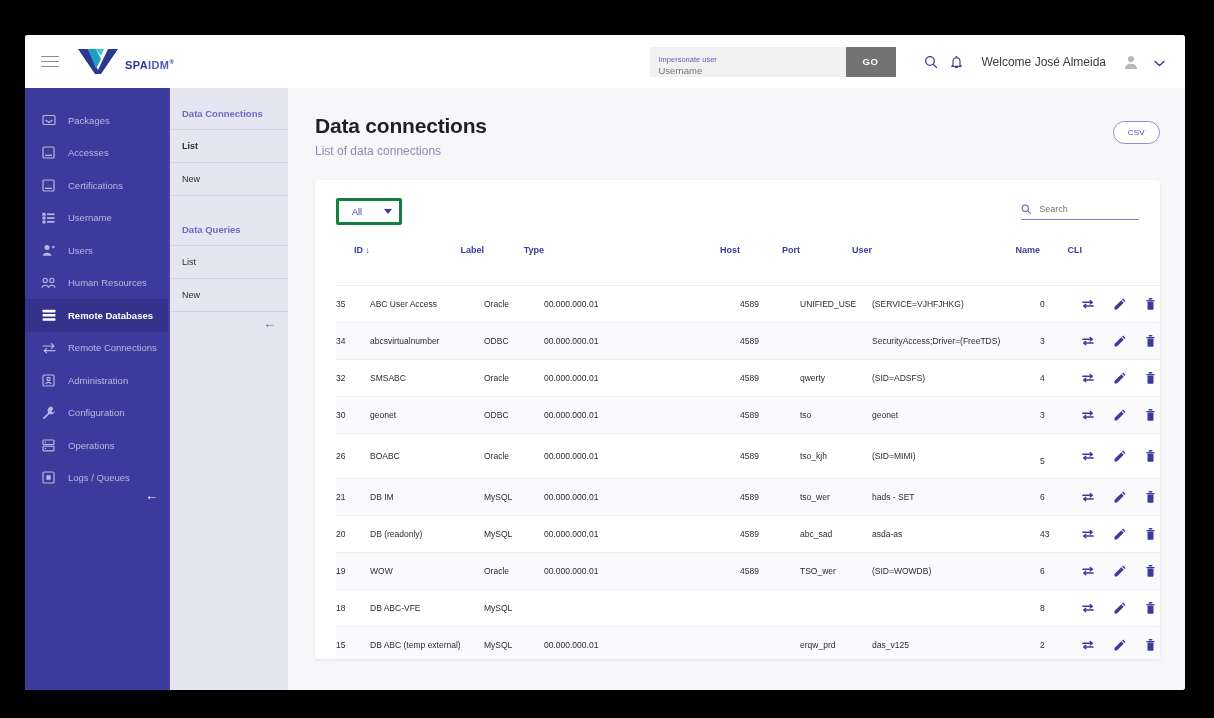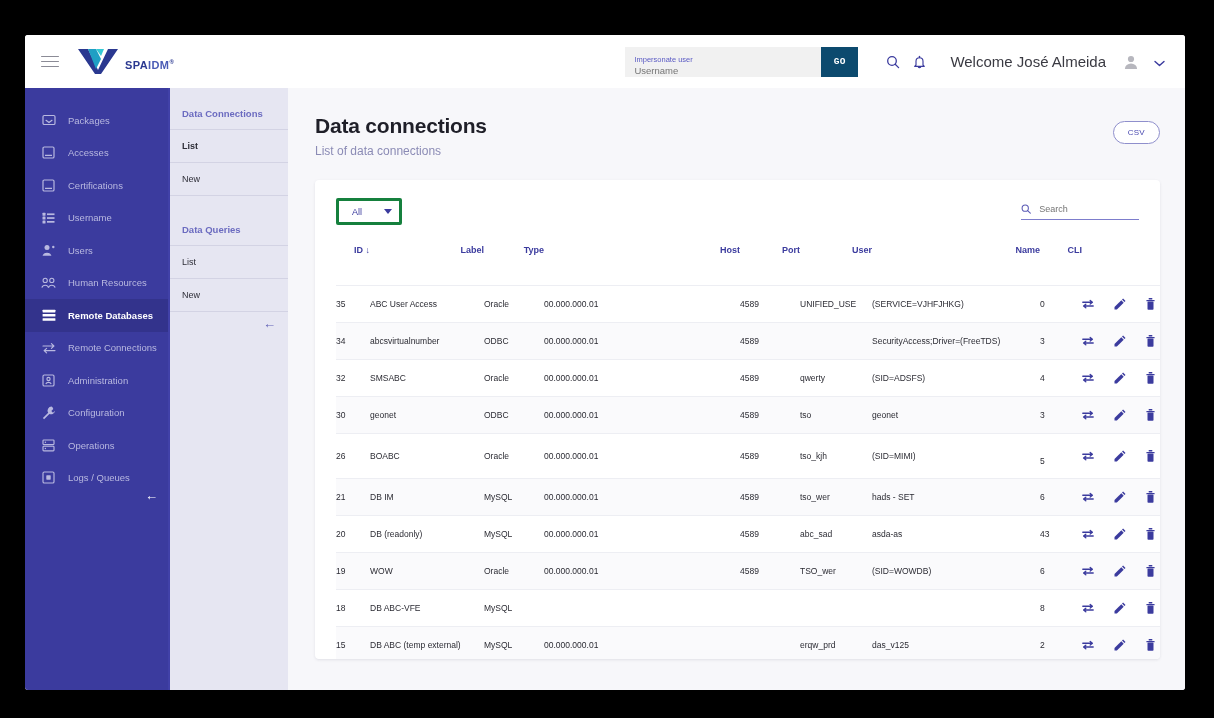--- a/index.html
+++ b/index.html
@@ -54,29 +54,29 @@
     padding: 3px 9px 0 9px; display: flex; flex-direction: column;
     justify-content: flex-end;
   }
   .impersonate-label { font-size: 7.5px; color: #5b5bc4; line-height: 11px; }
   .impersonate-input {
     border: none; background: transparent; outline: none;
     font-size: 9.5px; color: #9a9aa5; line-height: 12px;
     font-family: "Liberation Sans", sans-serif; padding: 0;
   }
   .go-button {
-    width: 37px; background: #0c4a6e; color: #fff;
+    width: 50px; background: #737373; color: #fff;
     border: none; font-size: 9.5px; font-weight: bold;
     letter-spacing: 0.5px; cursor: pointer;
-    font-family: Liberation Mono, monospace;
+    font-family: Liberation Sans, sans-serif;
   }
 
   .topbar-icons { display: flex; align-items: center; gap: 0; margin-left: 22px; }
   .ticon { width: 26px; height: 26px; display: flex; align-items: center; justify-content: center; cursor: pointer; }
-  .welcome-text { font-size: 15px; color: #3a3a42; margin-left: 18px; white-space: nowrap; }
+  .welcome-text { font-size: 12px; color: #3a3a42; margin-left: 12px; white-space: nowrap; }
   .avatar-icon { margin-left: 12px; }
   .caret-down { margin-left: 10px; cursor: pointer; }
 
   
   .app-body { flex: 1; display: flex; min-height: 0; }
 
   
   .nav {
     width: 143px; background: #3b3b9e; flex: 0 0 auto;
     padding-top: 16px; position: relative;

